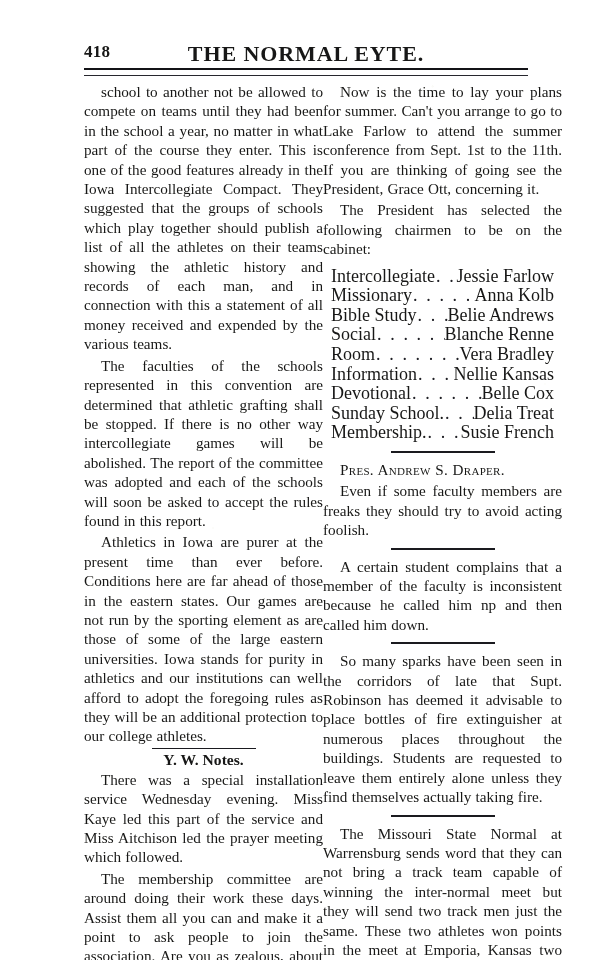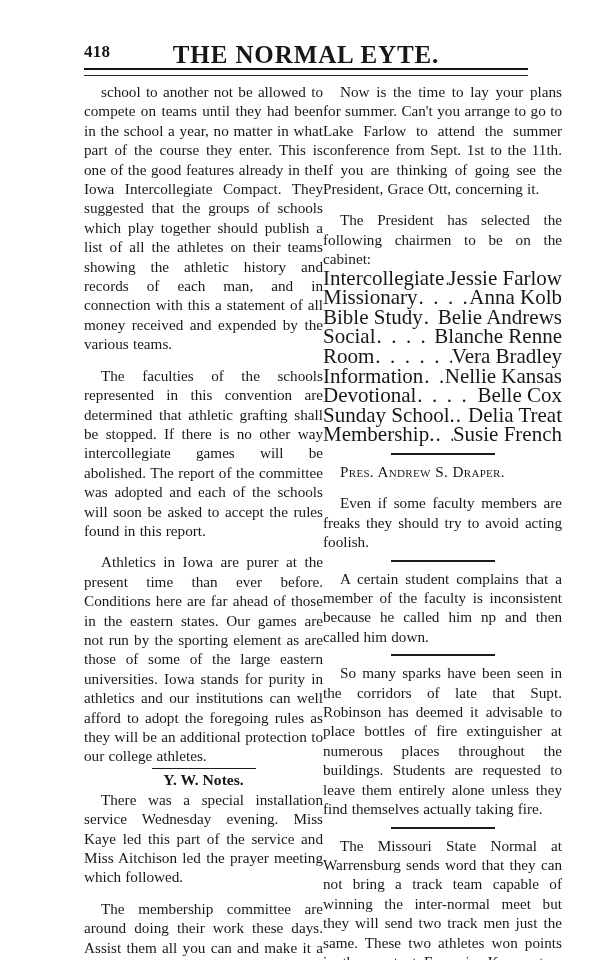--- a/index.html
+++ b/index.html
@@ -49,21 +49,21 @@
     font-size: 17px;
     font-weight: bold;
     letter-spacing: .2px;
   }
   .masthead {
     position: absolute;
     left: 0;
     right: 0;
     top: -1px;
     text-align: center;
-    font-size: 25px;
+    font-size: 22px;
     font-weight: bold;
     letter-spacing: .9px;
   }
   .rule-double {
     position: absolute;
     top: 68px;
     left: 48px;
     right: 44px;
     height: 5px;
     border-top: 2px solid #16161a;
@@ -87,21 +87,21 @@
     margin: 0;
     font-size: 15.2px;
     line-height: 19.4px;
     text-align: justify;
     text-align-last: left;
     text-indent: 17px;
     word-spacing: .4px;
     -webkit-hyphens: none;
     hyphens: none;
   }
-  p.par + p.par { margin-top: 12px; }
+  p.par + p.par { margin-top: 2px; }
 
   .subhead {
     text-align: center;
     font-size: 15.6px;
     line-height: 20px;
     font-weight: bold;
     margin: 1px 0 0 0;
   }
 
   
@@ -112,23 +112,23 @@
     margin: 8px auto 7px auto;
   }
   .sep.head {
     width: 104px;
     margin: 2px auto 1px auto;
     border-top: 1.8px solid #1d1d22;
   }
 
   
   .cabinet {
-    font-size: 21px;
+    font-size: 18px;
     line-height: 19.6px;
-    margin: 0;
+    margin: 8px;
   }
   .cab-row {
     display: flex;
     align-items: baseline;
     width: 100%;
     white-space: nowrap;
   }
   .cab-office { flex: 0 0 auto; }
   .cab-leader {
     flex: 1 1 auto;

